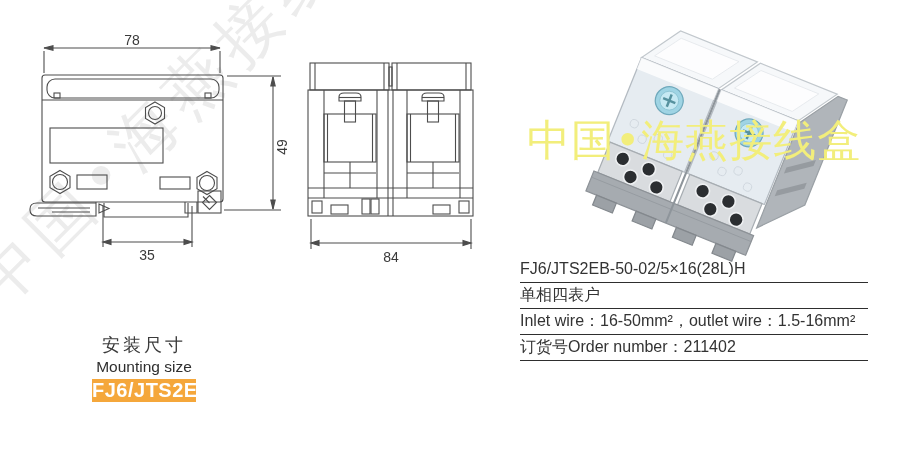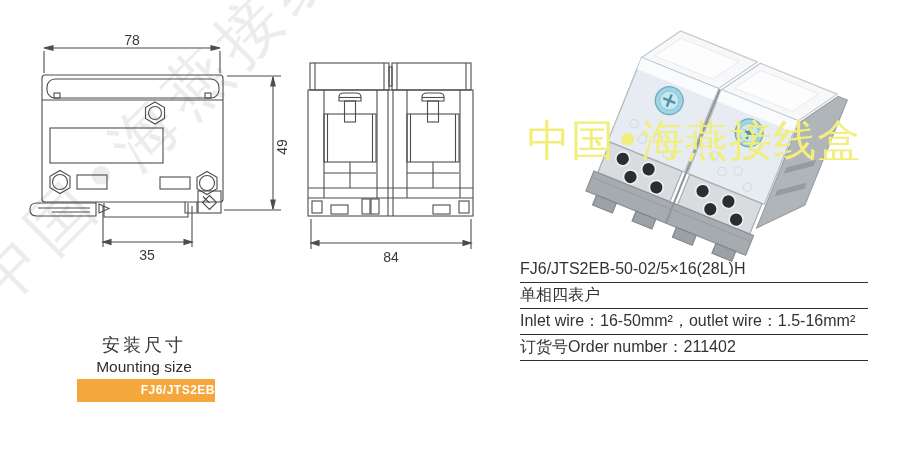--- a/index.html
+++ b/index.html
@@ -12,22 +12,22 @@
   .wm-drawing{position:absolute;left:-14px;top:250px;transform:rotate(-45deg);transform-origin:0 50%;
               font-size:64px;letter-spacing:9px;color:#ececec;white-space:nowrap;z-index:0;
               font-family:"DejaVu Serif",serif;}
   .wm-photo{position:absolute;left:527px;top:112px;font-size:43px;letter-spacing:1px;color:#f2ee7b;
             white-space:nowrap;z-index:5;font-family:"DejaVu Serif",serif;}
 
   
   .mounting{position:absolute;left:77px;top:333px;width:134px;text-align:center;z-index:2;}
   .m-zh{font-size:18px;letter-spacing:3px;color:#3a3a3a;}
   .m-en{font-size:15.5px;color:#2e2e2e;margin-top:1px;text-align:center;}
-  .badge{margin:3px auto 0 auto;width:138px;height:23px;line-height:23px;background:#f5a73b;
-         color:#ffffff;font-weight:bold;font-size:12px;letter-spacing:0.5px;text-align:right;}
+  .badge{margin:3px auto 0 auto;width:104px;height:23px;line-height:23px;background:#f5a73b;
+         color:#ffffff;font-weight:bold;font-size:20px;letter-spacing:0.5px;text-align:right;}
 
   
   .specs{position:absolute;left:520px;top:257px;width:348px;z-index:6;}
   .spec-row{height:25px;line-height:24px;border-bottom:1px solid #2e2e2e;font-size:16px;
             color:#333;white-space:nowrap;}
 
   .drawing-layer{z-index:1;}
   .photo-layer{z-index:3;}
 </style>
 </head>

